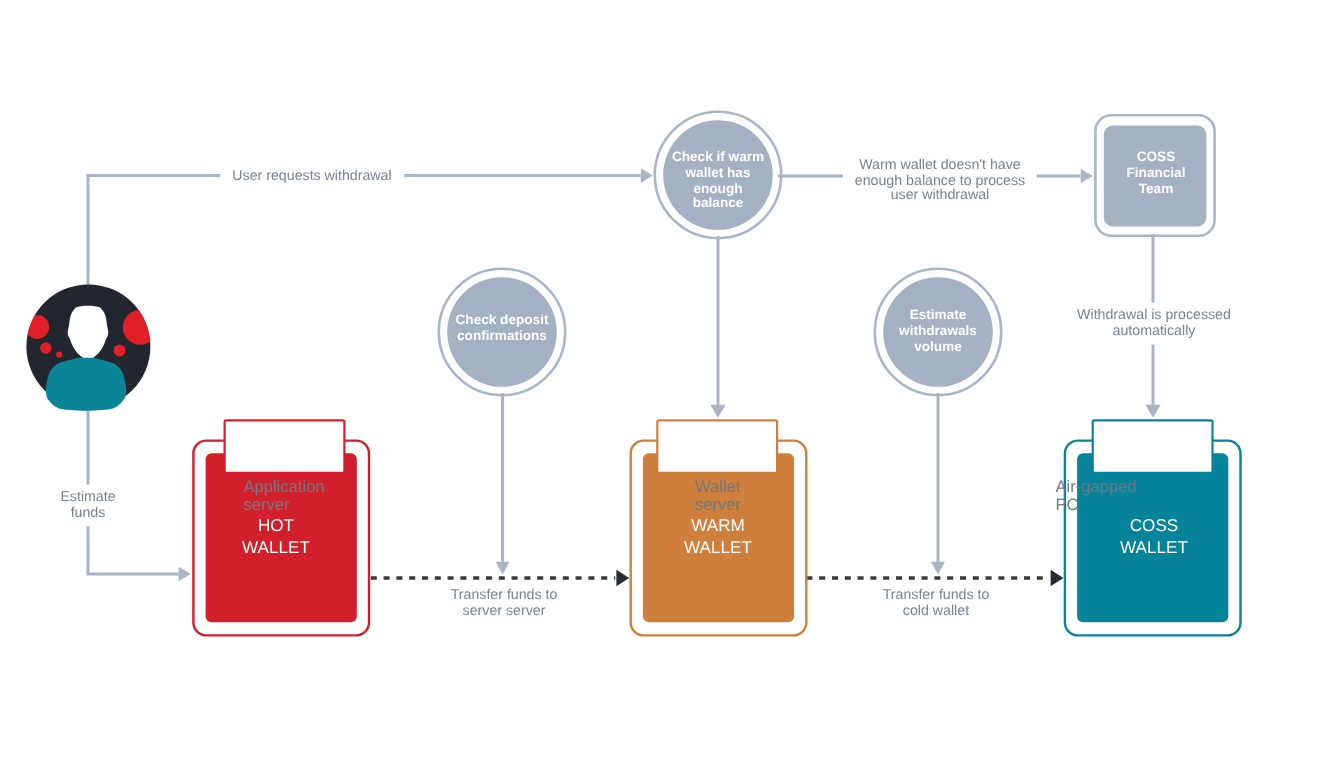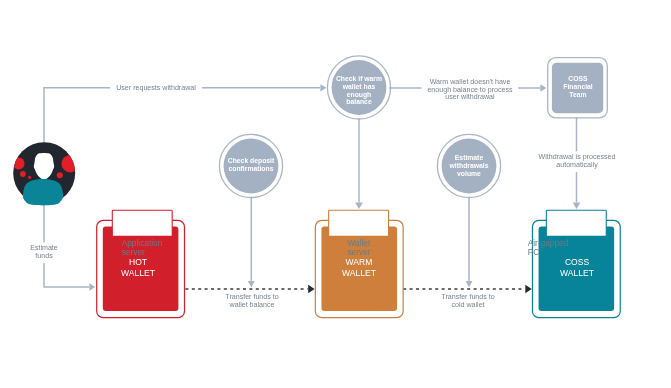--- a/index.html
+++ b/index.html
@@ -160,19 +160,19 @@
     <div>Warm wallet doesn't have</div>
     <div>enough balance to process</div>
     <div>user withdrawal</div>
   </div>
   <div class="lbl" style="left:577.3px;top:161.95px">
     <div>Withdrawal is processed</div>
     <div>automatically</div>
   </div>
   <div class="lbl nobg" style="left:252.45px;top:301.75px">
     <div>Transfer funds to</div>
-    <div>wallet balance</div>
+    <div>server server</div>
   </div>
   <div class="lbl nobg" style="left:468.1px;top:301.6px">
     <div>Transfer funds to</div>
     <div>cold wallet</div>
   </div>
 </div>
 
 </body></html>

